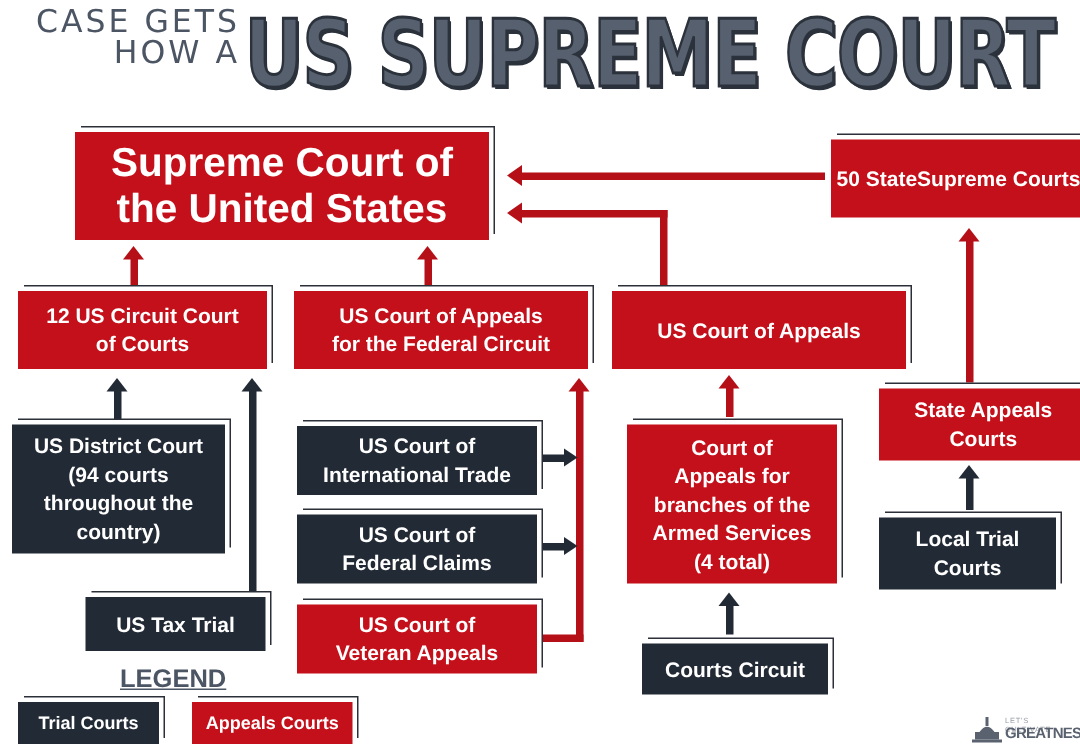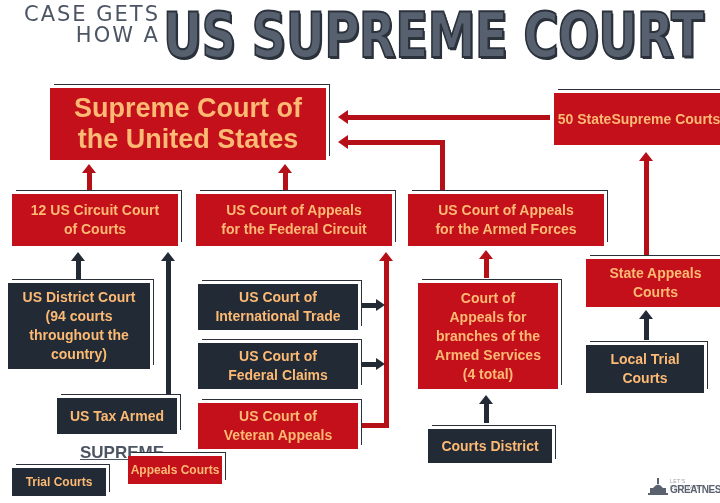--- a/index.html
+++ b/index.html
@@ -23,21 +23,21 @@
     letter-spacing: -1px;
     transform: scaleX(0.78); transform-origin: left top;
     -webkit-text-stroke: 2px #2b323c;
     text-shadow: 2px 2px 0 #2b323c;
     white-space: nowrap;
   }
   
   .box {
     position: absolute; box-sizing: border-box;
     display: flex; align-items: center; justify-content: center; text-align: right;
-    color: #fdba74; font-weight: bold;
+    color: #ffffff; font-weight: bold;
     box-shadow: 3px -3px 0 0 #ffffff, 4px -4px 0 0 #2a2f38;
   }
   .box.red { background: #c4101a; }
   .box.dark { background: #222a35; }
   .box span { display: block; }
   
   .line { position: absolute; }
   .line.red { background: #b50f18; }
   .line.dark { background: #222a35; }
   .ah-up {
@@ -127,32 +127,31 @@
   <span>of Courts</span>
 </div>
 
 <div class="box red" style="left:196px; top:194px; width:196px; height:52px; font-size:14px; line-height:19px; flex-direction:column;">
   <span>US Court of Appeals</span>
   <span>for the Federal Circuit</span>
 </div>
 
 <div class="box red" style="left:408px; top:194px; width:196px; height:52px; font-size:14px; line-height:19px; flex-direction:column;">
   <span>US Court of Appeals</span>
-  <span>for the Armed Forces</span>
 </div>
 
 <div class="box dark" style="left:8px; top:283px; width:142px; height:86px; font-size:14px; line-height:19px; flex-direction:column;">
   <span>US District Court</span>
   <span>(94 courts</span>
   <span>throughout the</span>
   <span>country)</span>
 </div>
 
 <div class="box dark" style="left:57px; top:398px; width:120px; height:36px; font-size:14px; line-height:19px;">
-  <span>US Tax Armed</span>
+  <span>US Tax Trial</span>
 </div>
 
 <div class="box dark" style="left:198px; top:284px; width:160px; height:46px; font-size:14px; line-height:19px; flex-direction:column;">
   <span>US Court of</span>
   <span>International Trade</span>
 </div>
 
 <div class="box dark" style="left:198px; top:343px; width:160px; height:46px; font-size:14px; line-height:19px; flex-direction:column;">
   <span>US Court of</span>
   <span>Federal Claims</span>
@@ -165,38 +164,38 @@
 
 <div class="box red" style="left:418px; top:283px; width:140px; height:106px; font-size:14px; line-height:19px; flex-direction:column;">
   <span>Court of</span>
   <span>Appeals for</span>
   <span>branches of the</span>
   <span>Armed Services</span>
   <span>(4 total)</span>
 </div>
 
 <div class="box dark" style="left:428px; top:429px; width:124px; height:34px; font-size:14px; line-height:19px;">
-  <span>Courts District</span>
+  <span>Courts Circuit</span>
 </div>
 
 <div class="box red" style="left:586px; top:259px; width:139px; height:48px; font-size:14px; line-height:19px; flex-direction:column;">
   <span>State Appeals</span>
   <span>Courts</span>
 </div>
 
 <div class="box dark" style="left:586px; top:345px; width:118px; height:48px; font-size:14px; line-height:19px; flex-direction:column;">
   <span>Local Trial</span>
   <span>Courts</span>
 </div>
 
-<div class="legend-title">SUPREME</div>
+<div class="legend-title">LEGEND</div>
 <div class="box dark" style="left:12px; top:468px; width:94px; height:28px; font-size:12px;">
   <span>Trial Courts</span>
 </div>
-<div class="box red" style="left:128px; top:456px; width:94px; height:28px; font-size:12px;">
+<div class="box red" style="left:128px; top:468px; width:107px; height:28px; font-size:12px;">
   <span>Appeals Courts</span>
 </div>
 
 <div class="logo">
   <svg width="20" height="18" viewBox="0 0 20 18" style="position:absolute; left:0; top:2px;">
     <rect x="9" y="0" width="2" height="6" fill="#5a6270"></rect>
     <path d="M5 10 Q10 3 15 10 Z" fill="#5a6270"></path>
     <rect x="2" y="10" width="16" height="5" fill="#5a6270"></rect>
     <rect x="0" y="15" width="20" height="2" fill="#5a6270"></rect>
   </svg>

